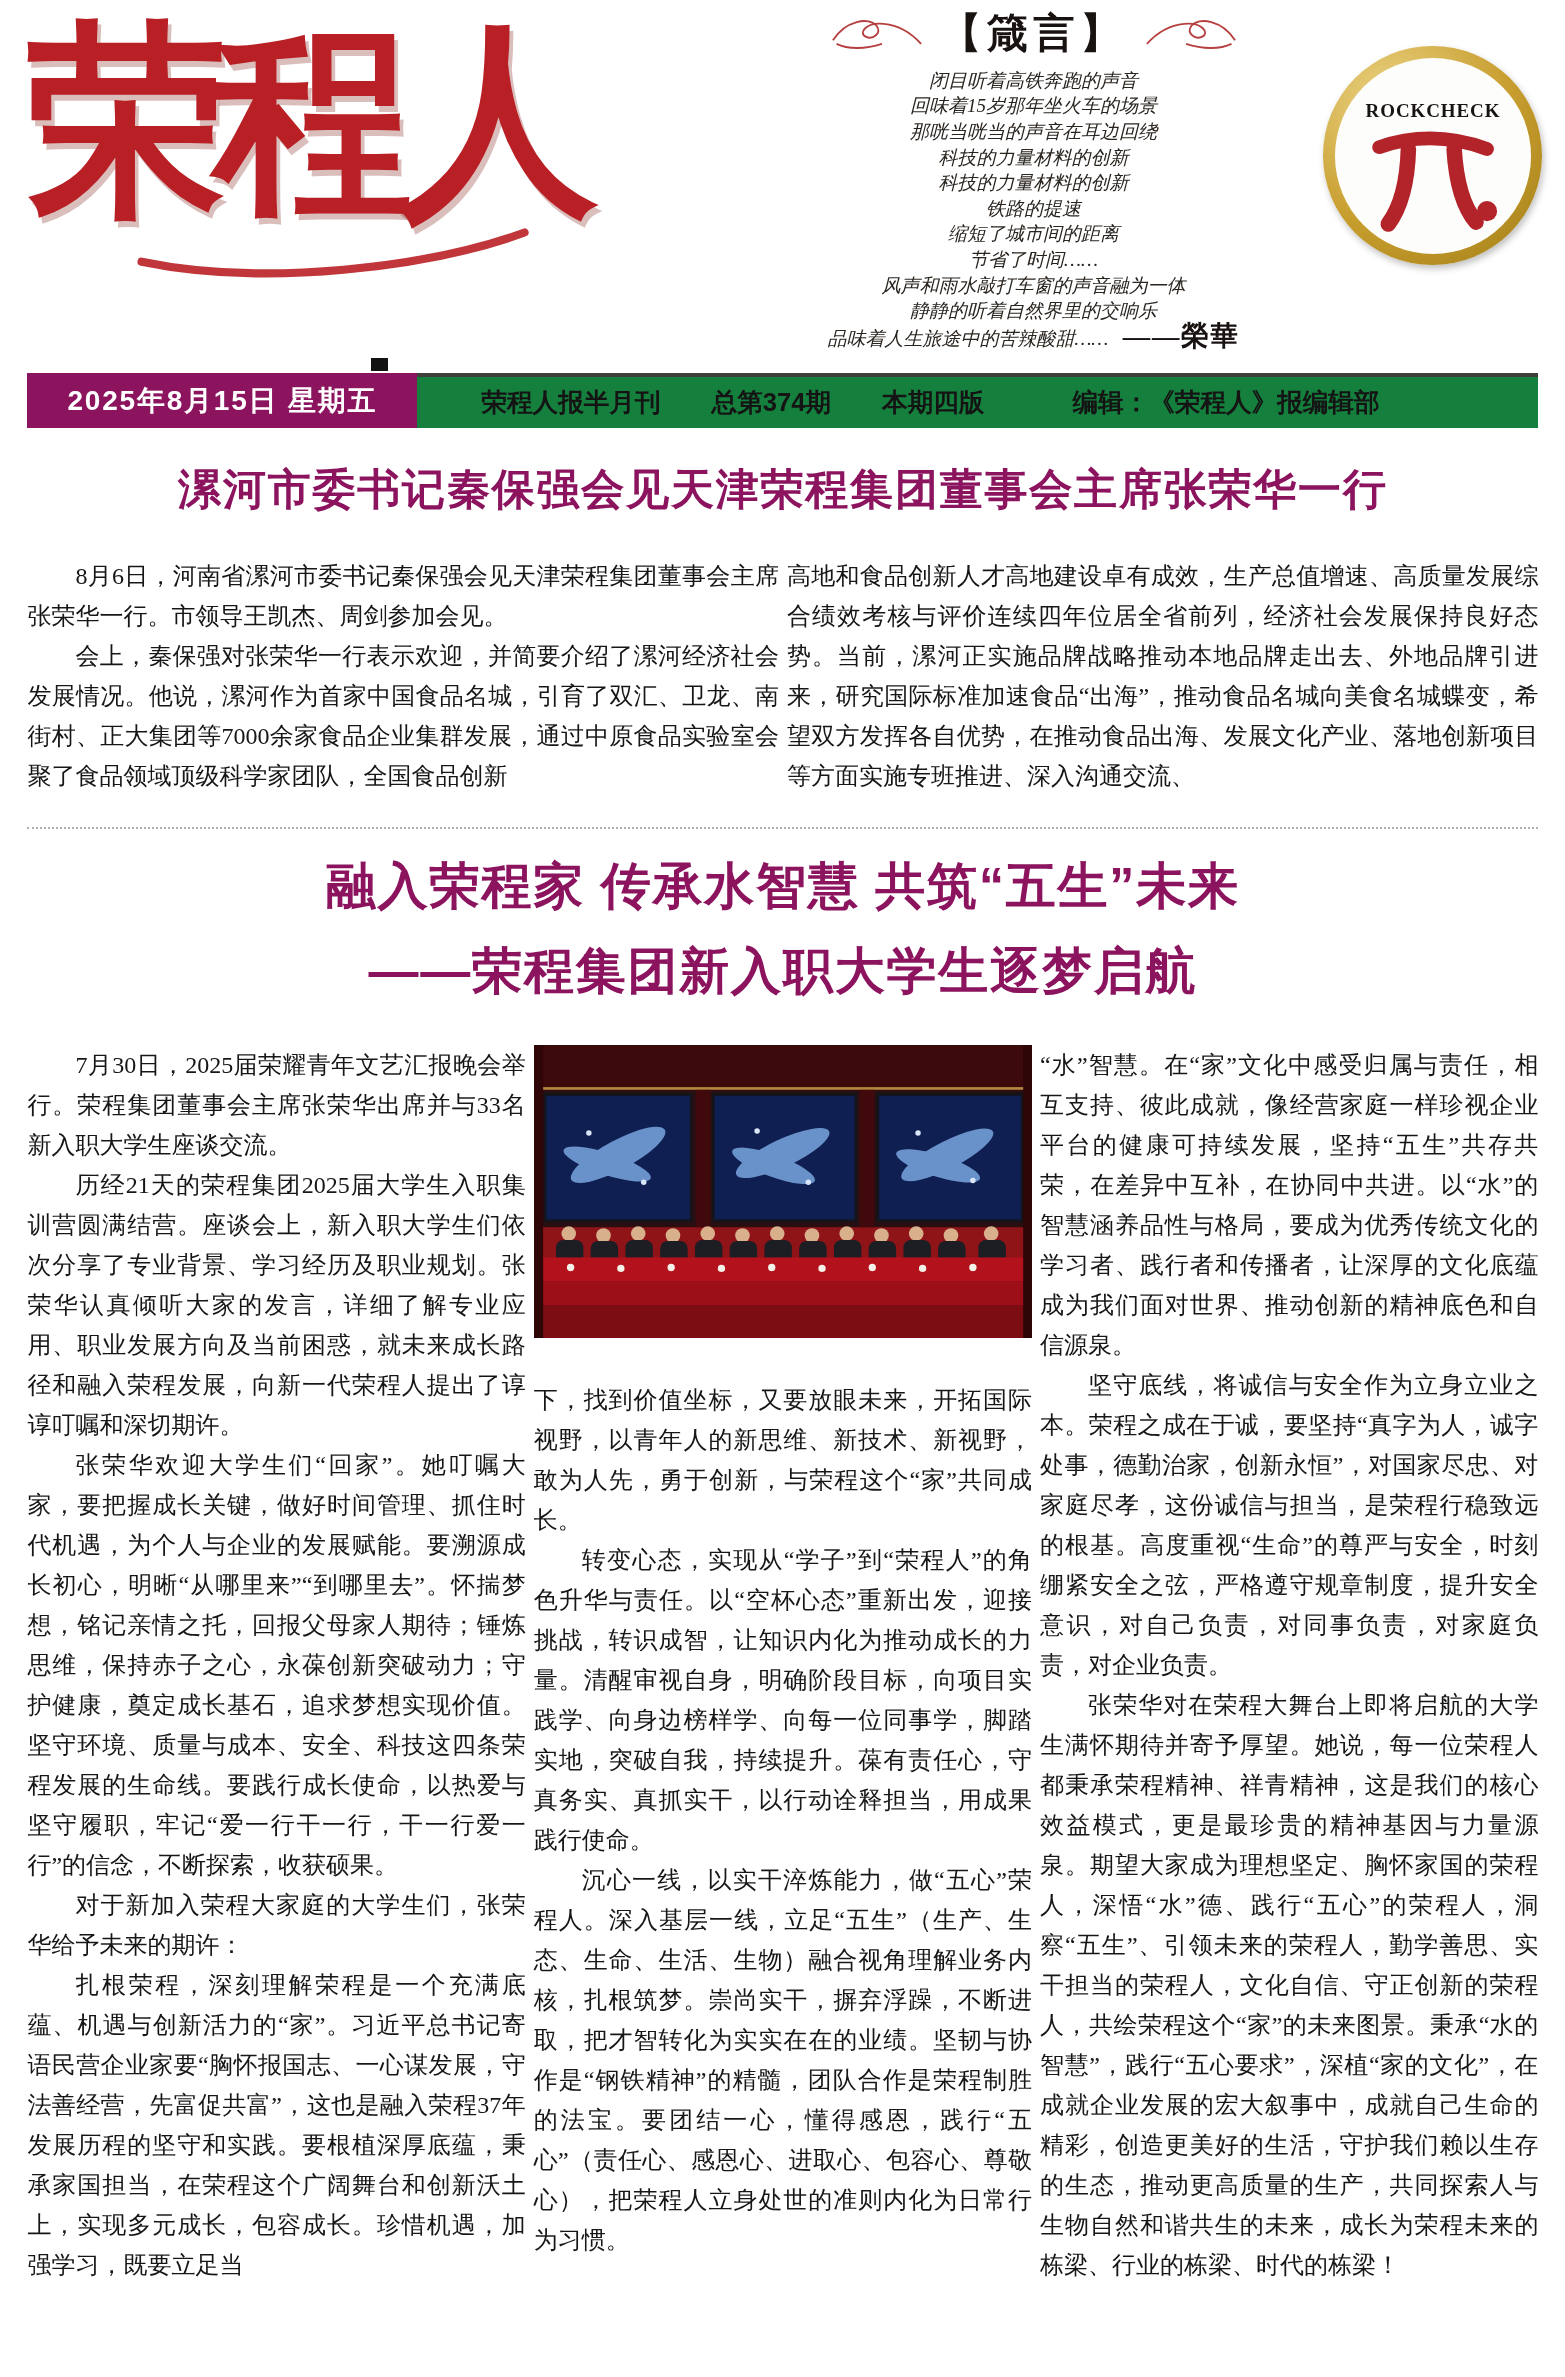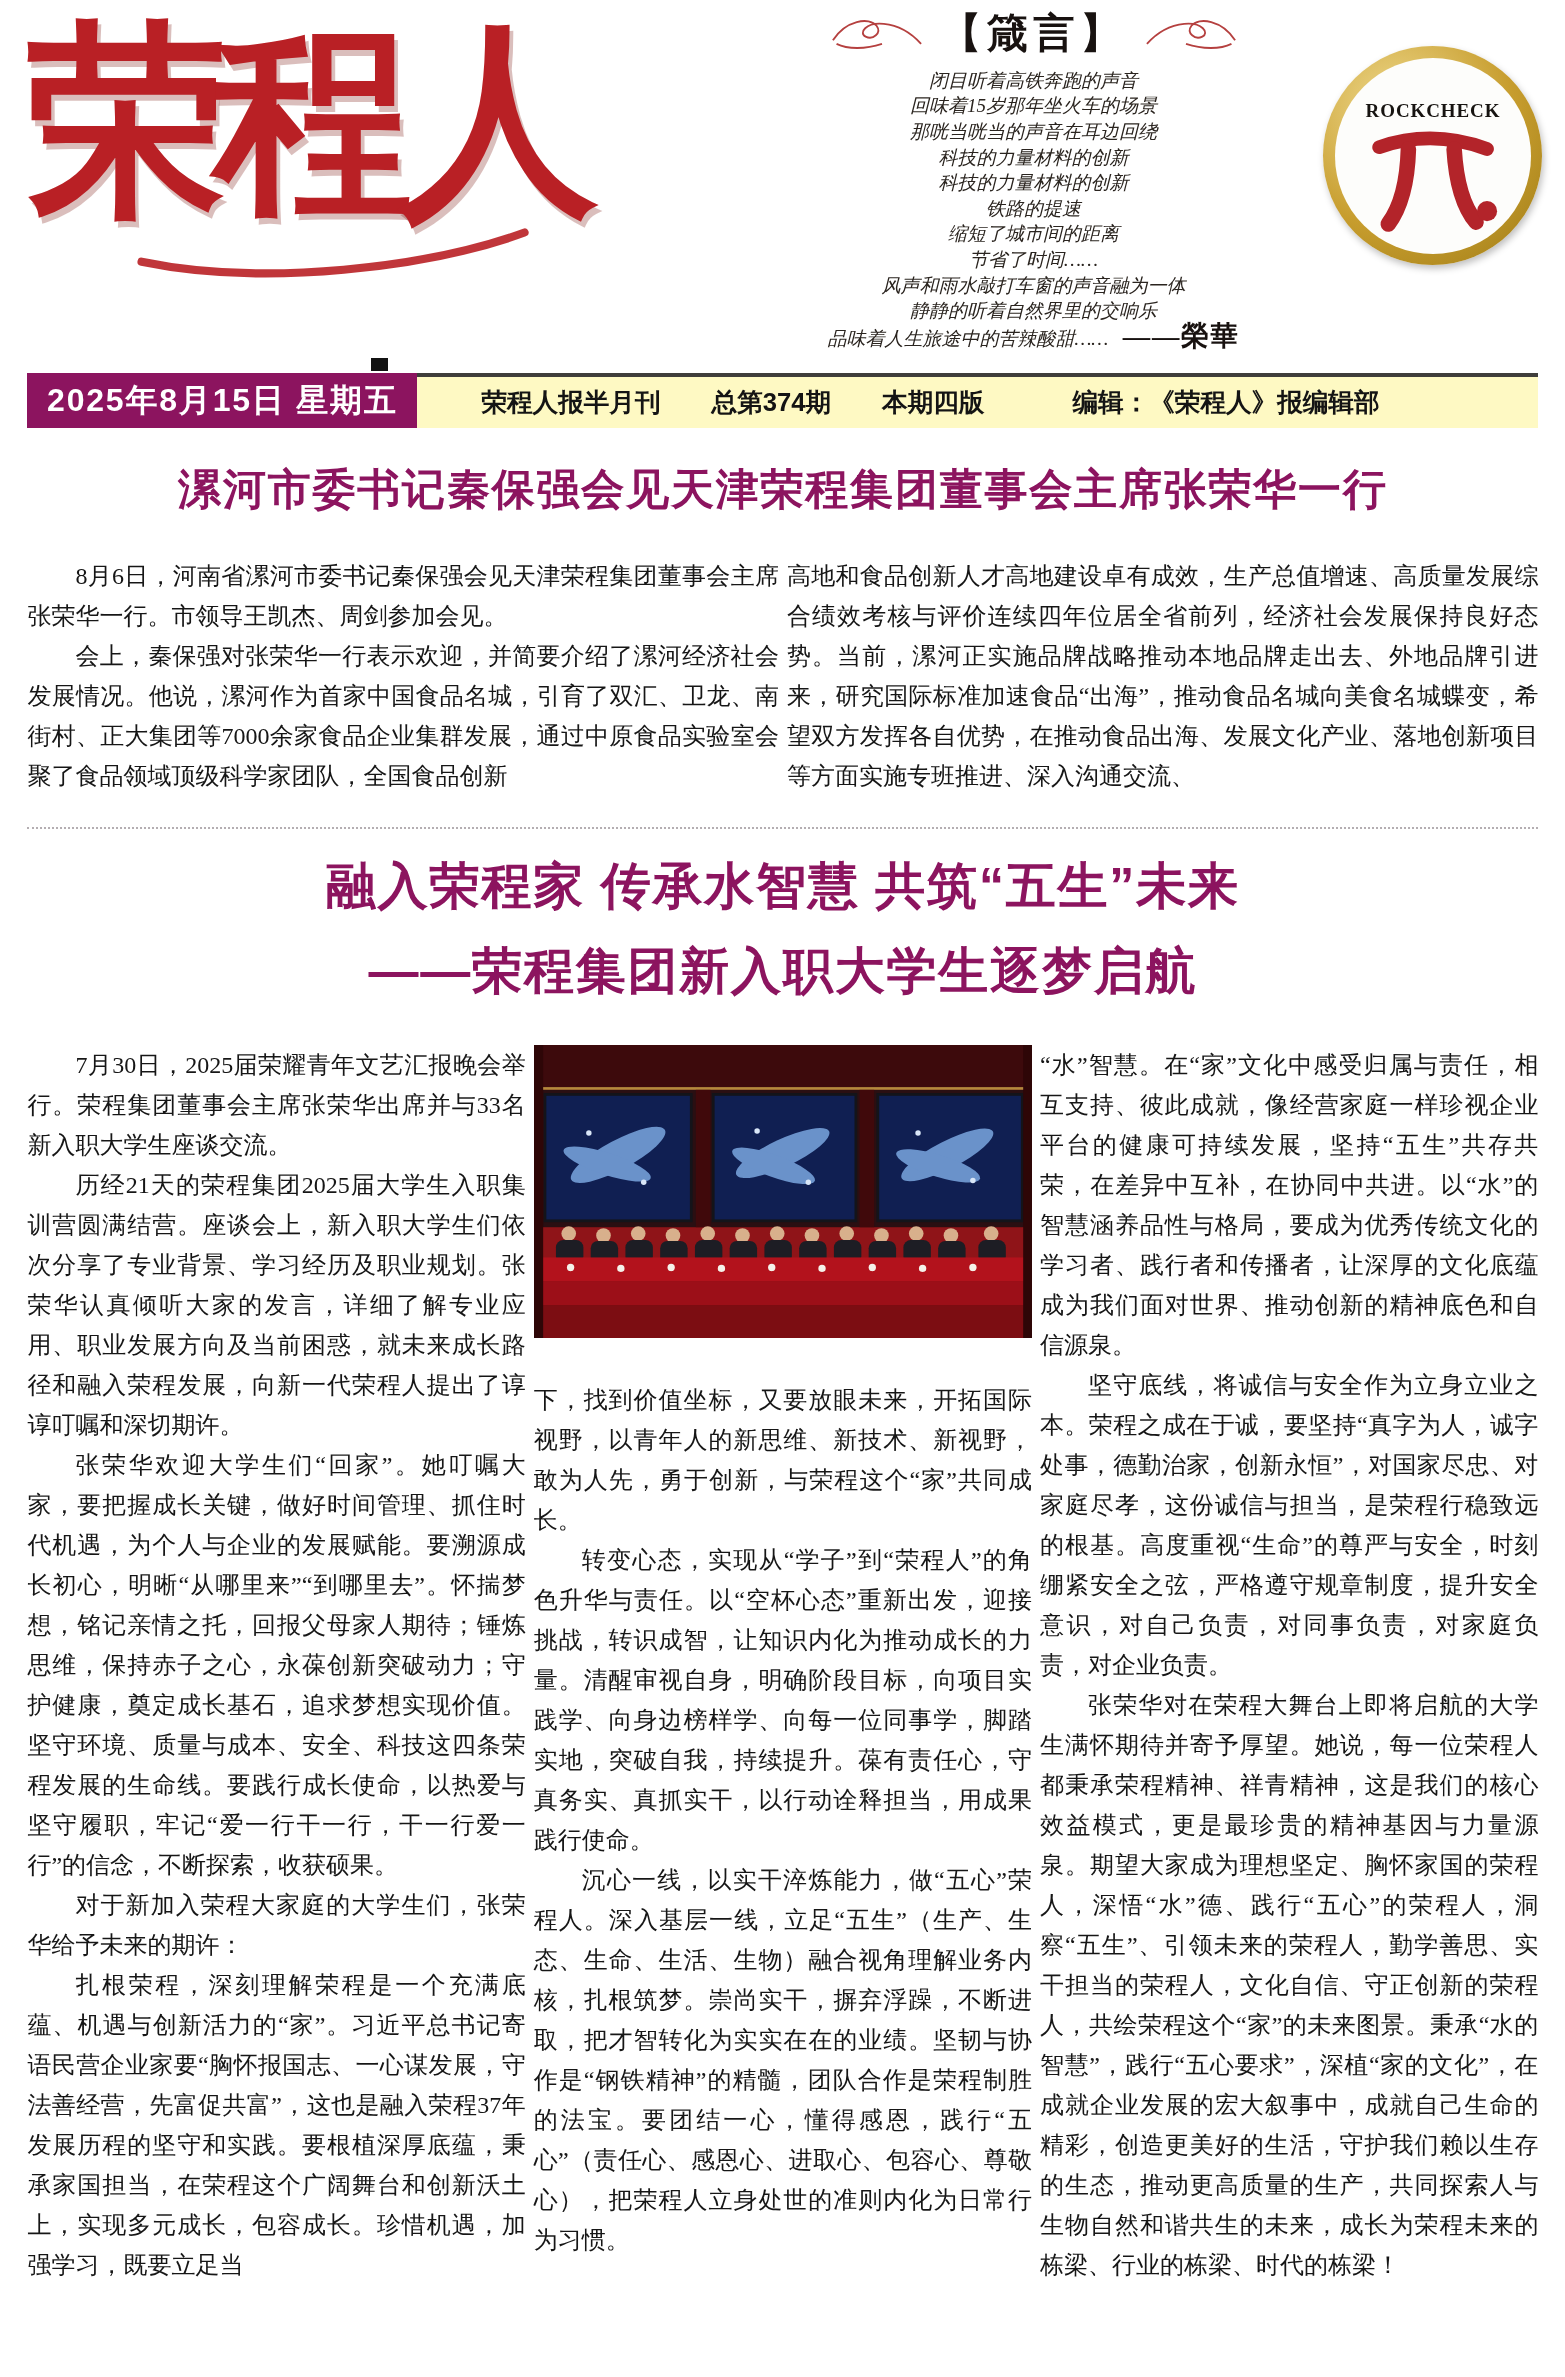--- a/index.html
+++ b/index.html
@@ -38,22 +38,22 @@
                font-size:19px; letter-spacing:0.9px; color:#171411; }
   .logo-glyph { position:absolute; left:35px; top:69px; }
 
   .top-tick { position:absolute; left:371px; top:358px; width:16.5px; height:12.8px; background:#121212; }
 
   
   .dateline { position:absolute; left:27.4px; top:373px; width:1511px; height:55px; display:flex; }
   .date-box { width:390px; background:#8c145f; color:#ffffff; display:flex;
               align-items:center; justify-content:center;
               font-family:"Liberation Sans", sans-serif; font-weight:700;
-              font-size:32px; letter-spacing:1.8px; }
-  .issue-bar { flex:1; background:#fef9c3; border-top:4.6px solid #3f3e3b;
+              font-size:28px; letter-spacing:1.8px; }
+  .issue-bar { flex:1; background:#15803d; border-top:4.6px solid #3f3e3b;
                display:flex; align-items:center; padding-left:64px; column-gap:51px;
                font-family:"Liberation Sans", sans-serif; font-weight:700;
                font-size:25.6px; color:#141414; }
   .issue-bar .editor { margin-left:37px; }
 
   
   .content { position:absolute; left:27.4px; top:444px; width:1511px; }
   .headline1 { text-align:center; font-family:"Liberation Sans", sans-serif;
                font-weight:900; font-size:43px; letter-spacing:1.8px; color:#8c145f;
                margin:16.5px 0 37px 0; }

